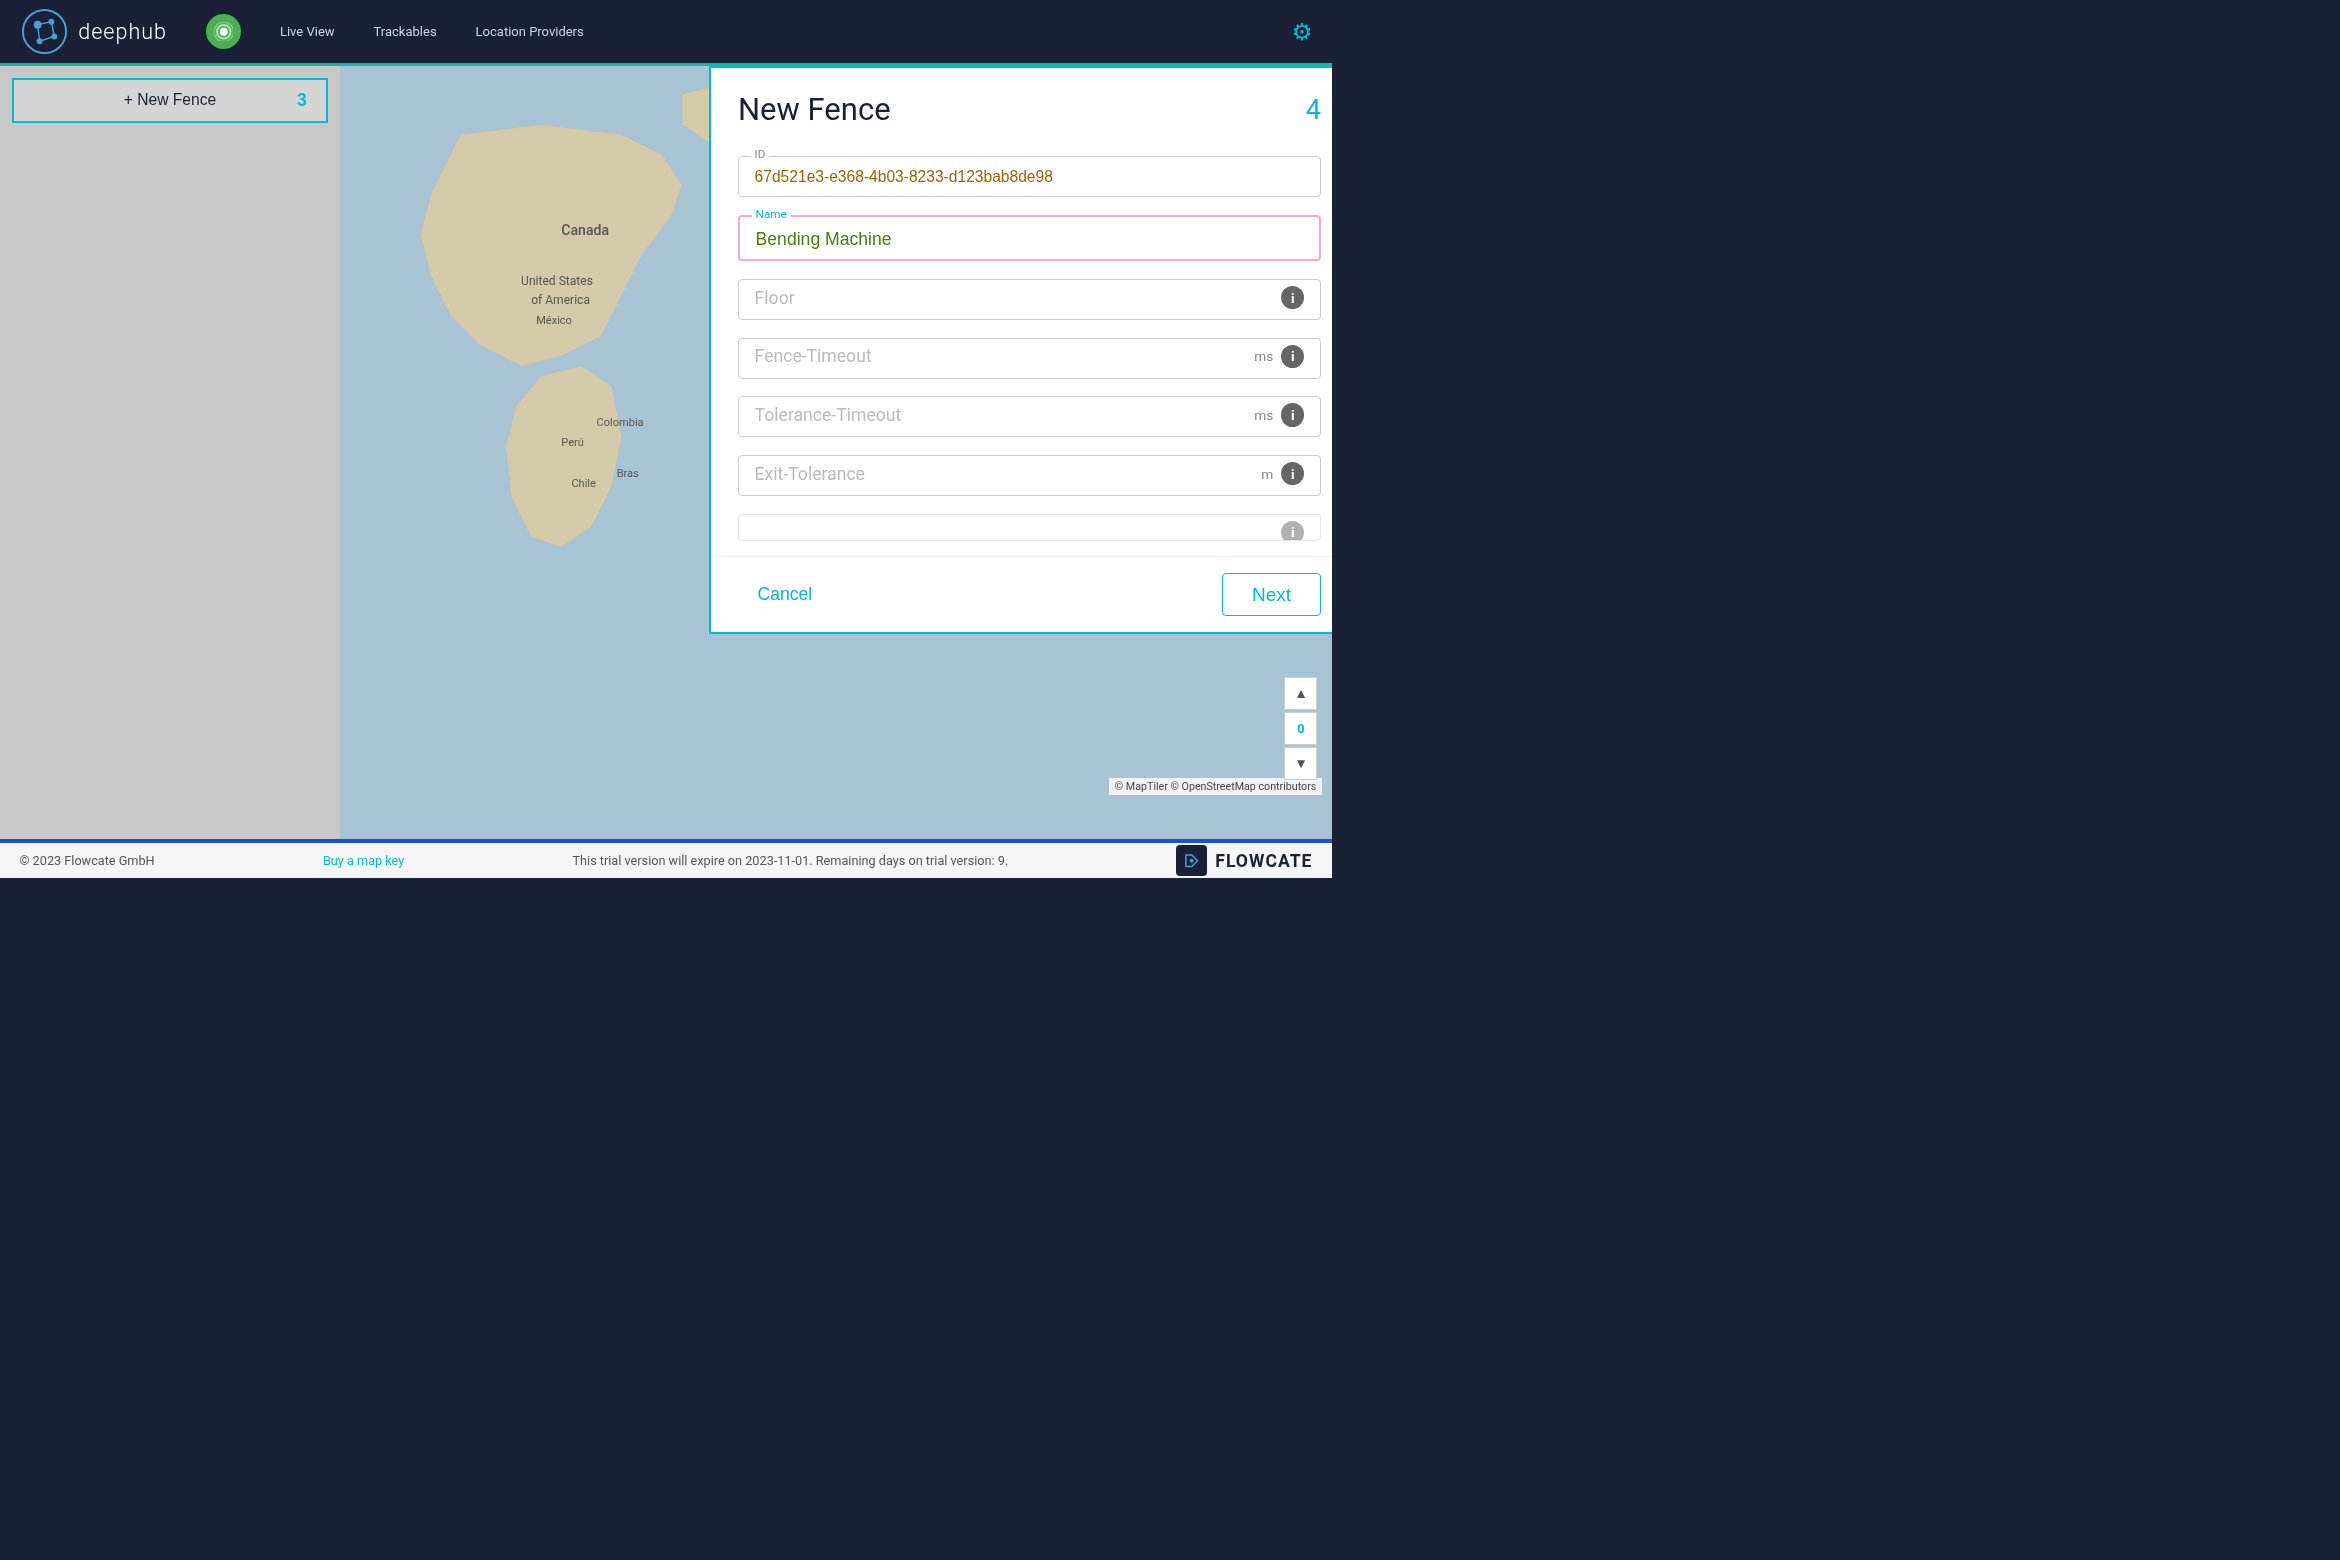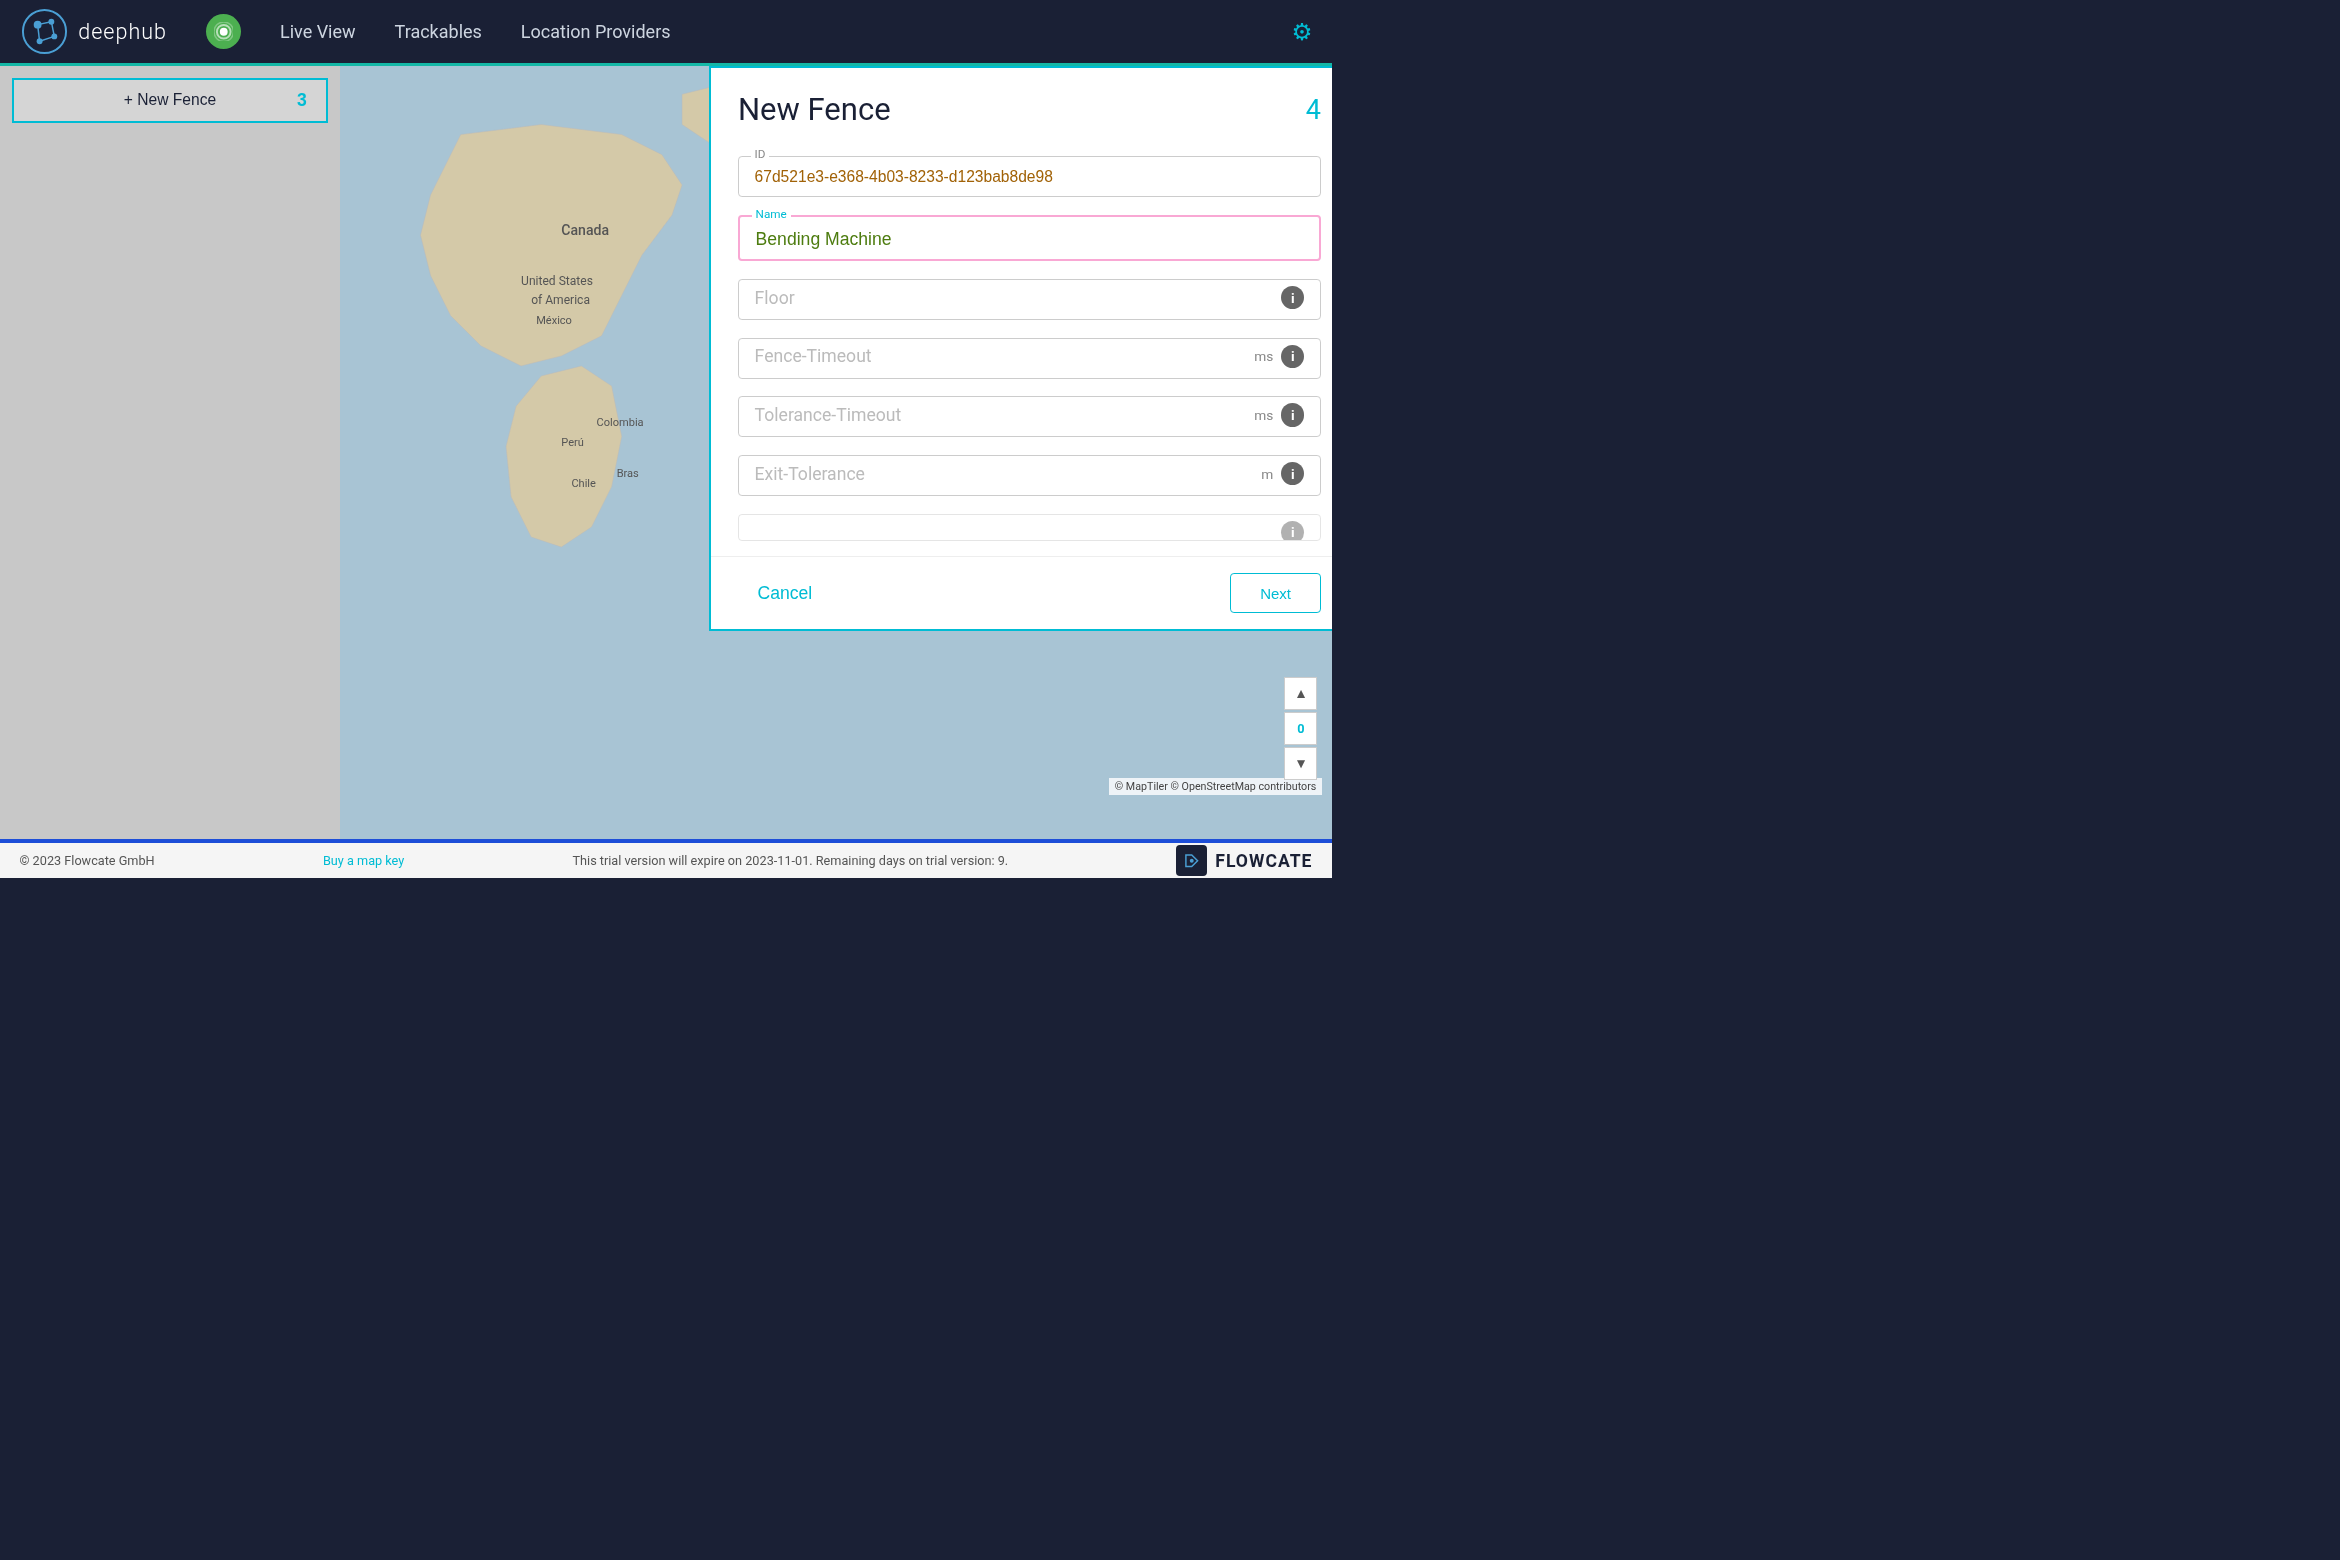--- a/index.html
+++ b/index.html
@@ -52,21 +52,21 @@
       background: #4CAF50;
       border-radius: 50%;
       display: flex;
       align-items: center;
       justify-content: center;
       color: white;
       font-size: 15.6px;
     }
     .nav-link {
       color: #cdd5e0;
-      font-size: 18px;
+      font-size: 13px;
       cursor: pointer;
       text-decoration: none;
       text-align: right;
     }
     .nav-gear {
       margin-left: auto;
       color: #00bcd4;
       font-size: 23.4px;
       cursor: pointer;
     }
@@ -295,21 +295,21 @@
       border: none;
       color: #00bcd4;
       font-size: 17.6px;
       cursor: pointer;
       padding: 9.8px 19.5px;
     }
     .btn-next {
       background: white;
       border: 1px solid #00bcd4;
       color: #00bcd4;
-      font-size: 15px;
+      font-size: 19px;
       cursor: pointer;
       padding: 9.8px 29px;
       border-radius: 3.9px;
     }
 
     
     .footer-bar {
       height: 39px;
       background: #f5f5f5;
       border-top: 4px solid #1d4ed8;

